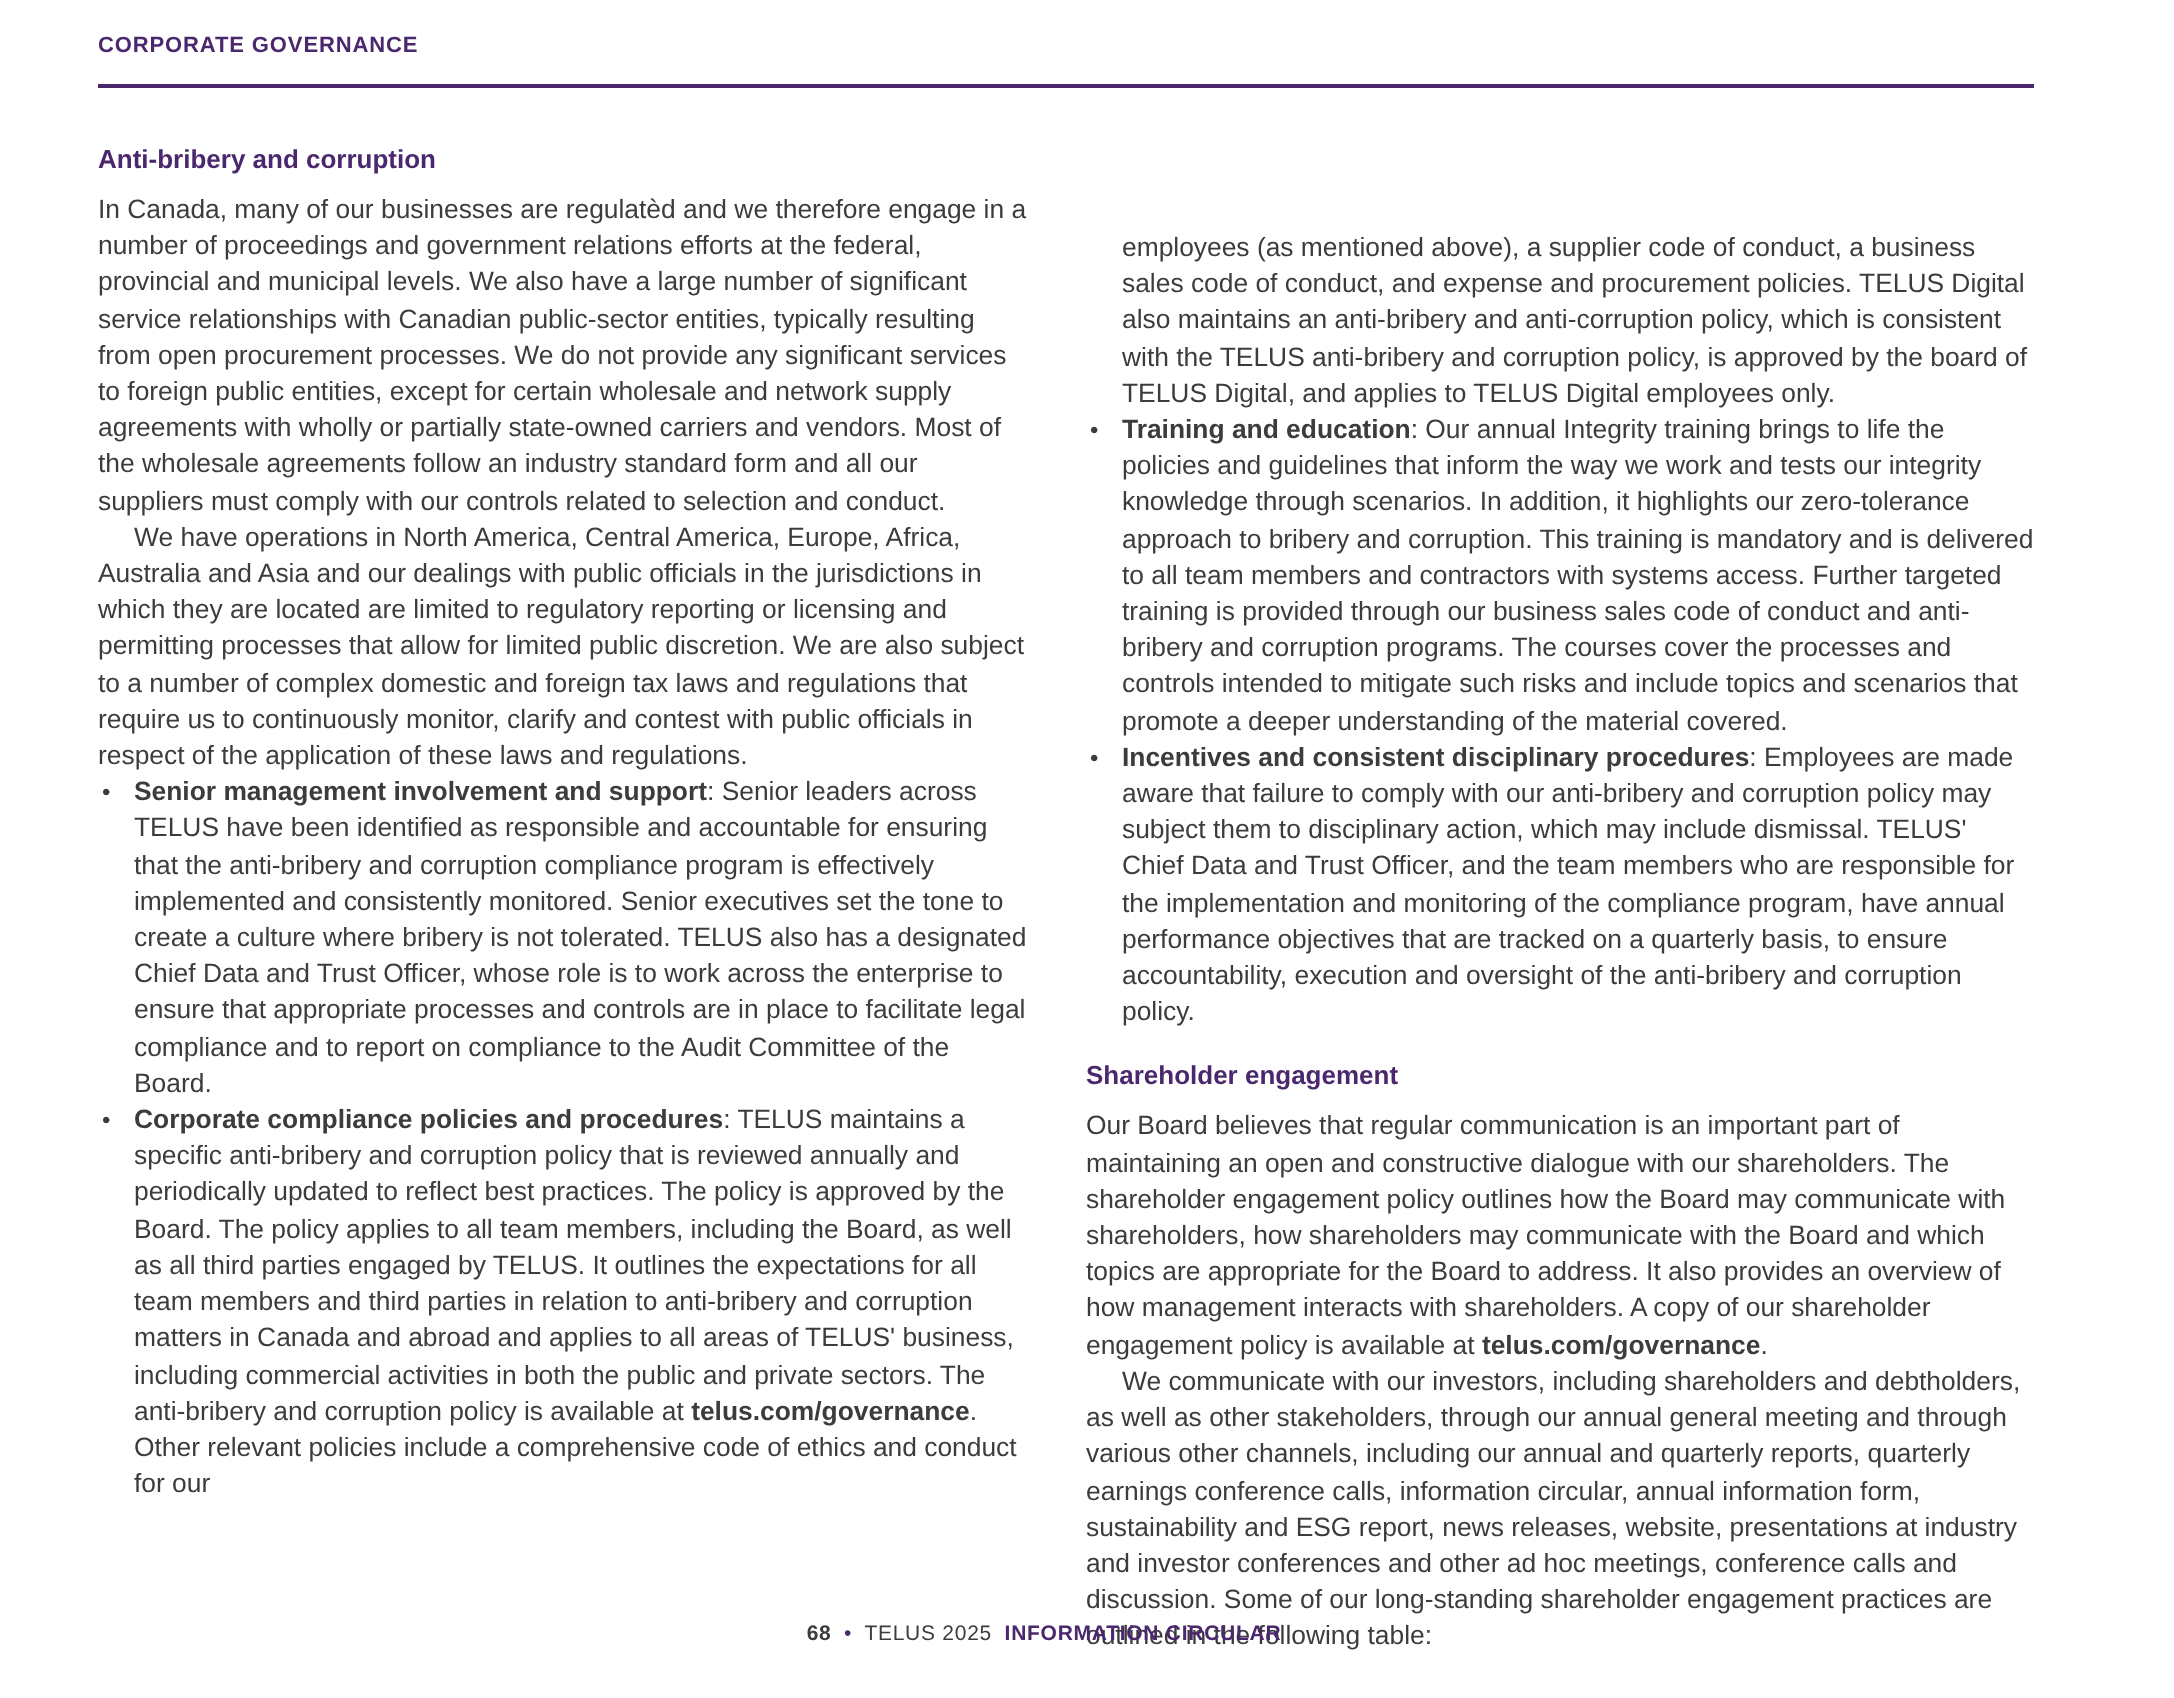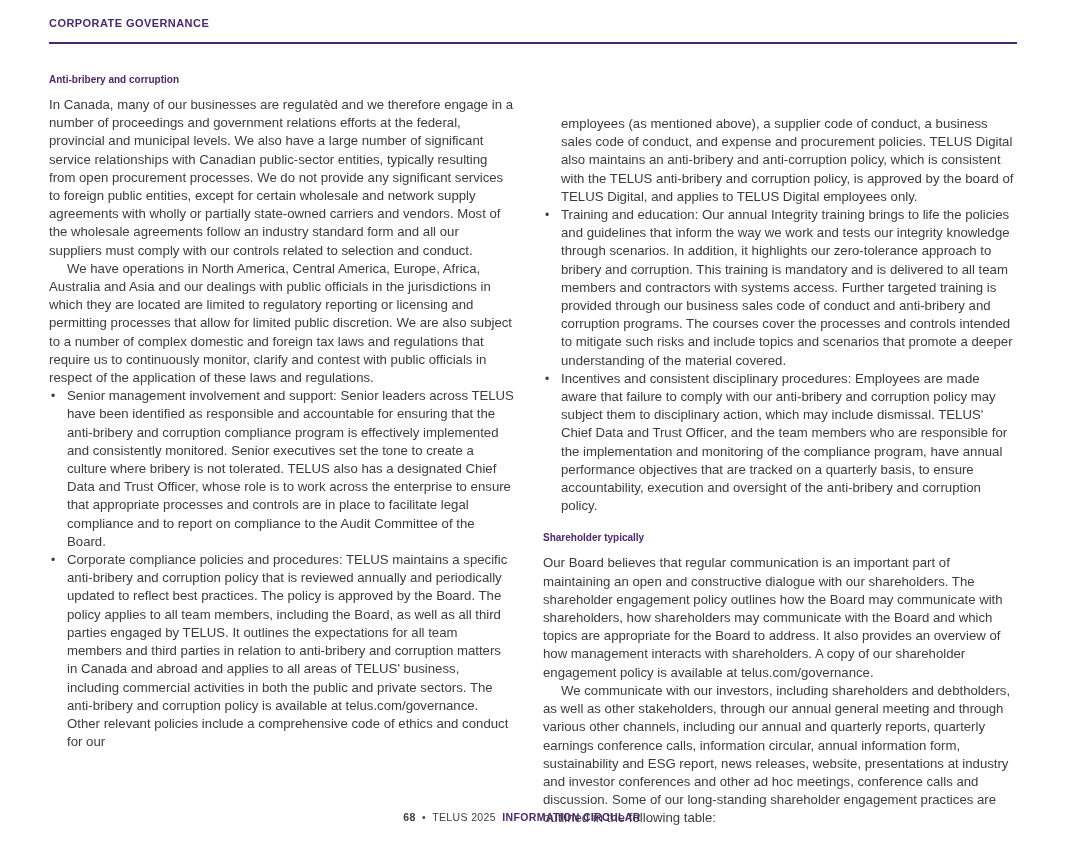--- a/index.html
+++ b/index.html
@@ -19,31 +19,31 @@
     background:#4b286d;
   }
   .content{
     position:absolute;left:49px;top:70px;width:968px;
     display:flex;gap:29px;
     font-size:13.2px;line-height:18.2px;
   }
   .col{width:465px;flex:0 0 465px;}
   .col.right{width:474px;flex:0 0 474px;padding-top:9px;box-sizing:border-box;}
   .col-heading{
-    font-size:10px;line-height:20px;font-weight:bold;color:#4b286d;
+    font-size:13px;line-height:20px;font-weight:bold;color:#4b286d;
     margin:0 0 6px 0;
   }
   .col-heading:not(:first-child){margin-top:13px;}
   p.para{margin:0;}
   p.para.indent{text-indent:18px;}
   p.para.hang{padding-left:18px;margin-top:36px;}
   .bullet{display:flex;margin:0;}
   .bullet .marker{flex:0 0 18px;font-size:12px;line-height:18.2px;padding-left:2px;box-sizing:border-box;}
   .bullet .btext{flex:1;}
-  strong{font-weight:normal;color:#3c3c3e;}
+  strong{font-weight:bold;color:#3c3c3e;}
   strong.link{cursor:pointer;}
   .footer{
     position:absolute;left:38px;top:811px;width:968px;text-align:center;
     font-size:10.5px;letter-spacing:.035em;color:#3c3c3e;
   }
   .footer .fnum{font-weight:bold;}
   .footer .fsep{color:#4b286d;margin:0 3px;}
   .footer .ftitle{font-weight:bold;color:#4b286d;margin-left:3px;}
 </style>
 </head>
@@ -70,21 +70,21 @@
     <div class="col right">
         <p class="para hang">employees (as mentioned above), a supplier code of conduct, a business sales code of conduct, and expense and procurement policies. TELUS Digital also maintains an anti-bribery and anti-corruption policy, which is consistent with the TELUS anti-bribery and corruption policy, is approved by the board of TELUS Digital, and applies to TELUS Digital employees only.</p>
         <div class="bullet">
           <span class="marker">•</span>
           <span class="btext"><strong>Training and education</strong>: Our annual Integrity training brings to life the policies and guidelines that inform the way we work and tests our integrity knowledge through scenarios. In addition, it highlights our zero-tolerance approach to bribery and corruption. This training is mandatory and is delivered to all team members and contractors with systems access. Further targeted training is provided through our business sales code of conduct and anti-bribery and corruption programs. The courses cover the processes and controls intended to mitigate such risks and include topics and scenarios that promote a deeper understanding of the material covered.</span>
         </div>
         <div class="bullet">
           <span class="marker">•</span>
           <span class="btext"><strong>Incentives and consistent disciplinary procedures</strong>: Employees are made aware that failure to comply with our anti-bribery and corruption policy may subject them to disciplinary action, which may include dismissal. TELUS' Chief Data and Trust Officer, and the team members who are responsible for the implementation and monitoring of the compliance program, have annual performance objectives that are tracked on a quarterly basis, to ensure accountability, execution and oversight of the anti-bribery and corruption policy.</span>
         </div>
-        <h2 class="col-heading">Shareholder typically</h2>
+        <h2 class="col-heading">Shareholder engagement</h2>
         <p class="para">Our Board believes that regular communication is an important part of maintaining an open and constructive dialogue with our shareholders. The shareholder engagement policy outlines how the Board may communicate with shareholders, how shareholders may communicate with the Board and which topics are appropriate for the Board to address. It also provides an overview of how management interacts with shareholders. A copy of our shareholder engagement policy is available at <strong class="link">telus.com/governance</strong>.</p>
         <p class="para indent">We communicate with our investors, including shareholders and debtholders, as well as other stakeholders, through our annual general meeting and through various other channels, including our annual and quarterly reports, quarterly earnings conference calls, information circular, annual information form, sustainability and ESG report, news releases, website, presentations at industry and investor conferences and other ad hoc meetings, conference calls and discussion. Some of our long-standing shareholder engagement practices are outlined in the following table:</p>
       </div>
   </div>
 
   <div class="footer">
     <span class="fnum">68</span>
     <span class="fsep">•</span>
     <span class="fpre">TELUS 2025</span>
     <span class="ftitle">INFORMATION CIRCULAR</span>

